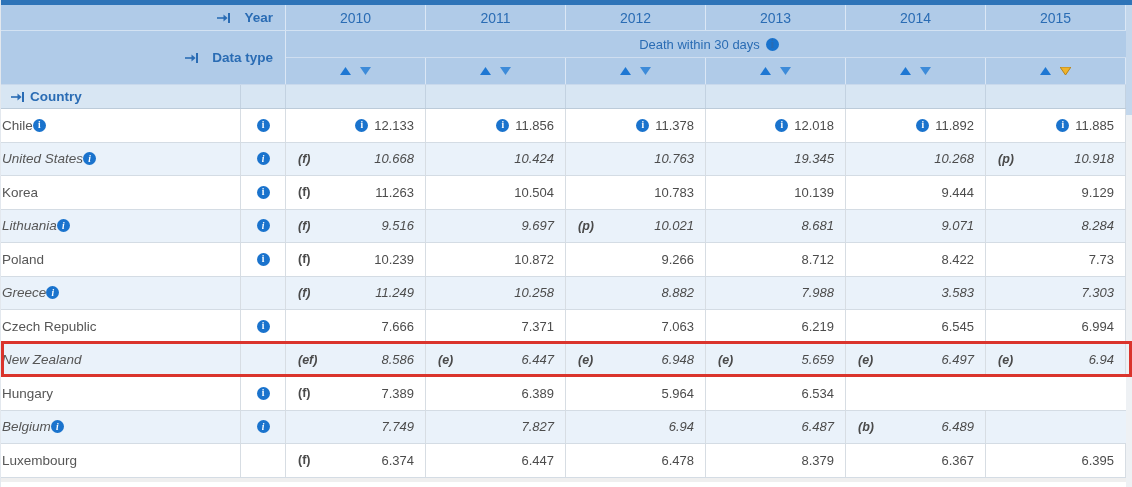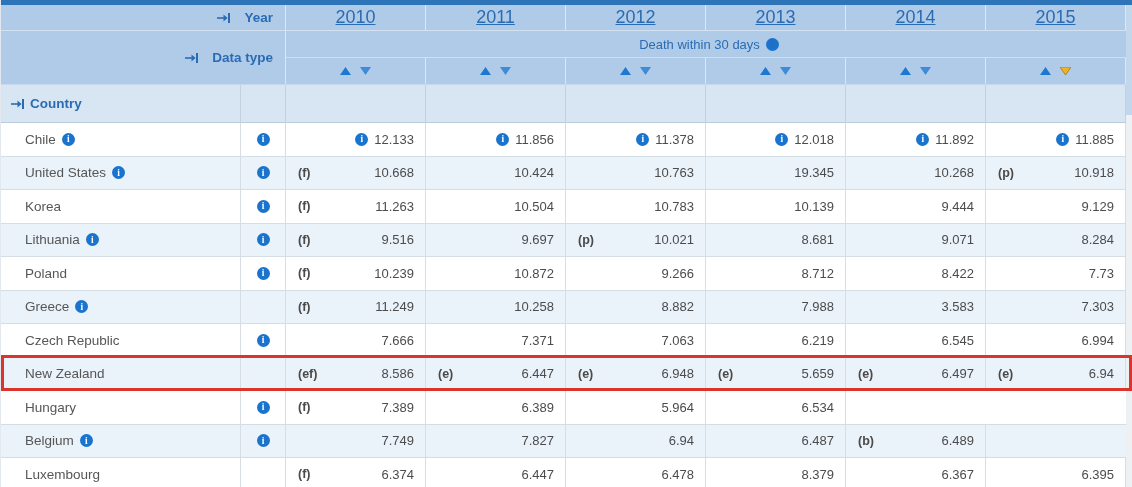--- a/index.html
+++ b/index.html
@@ -20,39 +20,39 @@
   *{box-sizing:border-box;margin:0;padding:0;}
   body{font-family:"Liberation Sans",sans-serif;background:#fff;}
   .app{position:relative;width:1132px;height:487px;overflow:hidden;background:#fff;border-left:1px solid #e3e8ee;}
   .topbar{height:5px;background:var(--c-topbar);}
   
   .hrow{display:flex;background:var(--c-head);}
   .year-row{height:26px;border-bottom:1px solid #d3e2f2;}
   .hlabel-cell{width:calc(var(--name-w) + var(--icon-w));display:flex;align-items:center;justify-content:flex-end;padding-right:12px;gap:14px;border-right:1px solid rgba(255,255,255,.55);}
   .hlabel{color:var(--c-head-text);font-weight:bold;font-size:13.5px;}
   .ycell{width:var(--col-w);display:flex;align-items:center;justify-content:center;border-right:1px solid rgba(255,255,255,.55);}
-  .ycell span{color:var(--c-head-text);font-size:18px;text-decoration:underline;}
+  .ycell span{color:var(--c-head-text);font-size:14px;}
   .dt-row{height:54px;border-bottom:1px solid #c9d9ec;}
   .dt-right{display:flex;flex-direction:column;flex:1;}
   .measure-band{height:28px;display:flex;align-items:center;justify-content:center;gap:6px;border-bottom:1px solid #cfdef0;}
   .measure-band span{color:var(--c-head-text);font-size:13px;}
   .arrows-band{height:26px;display:flex;}
   .acell{width:var(--col-w);display:flex;align-items:center;justify-content:center;border-right:1px solid rgba(255,255,255,.55);}
   .sort-pair{display:flex;align-items:center;gap:9px;}
   .sort-btn{display:flex;cursor:pointer;}
-  .country-row{height:38px;display:flex;background:var(--c-country-row);border-bottom:1px solid #bccbd9;}
+  .country-row{height:24px;display:flex;background:var(--c-country-row);border-bottom:1px solid #bccbd9;}
   .cname-cell{width:var(--name-w);display:flex;align-items:center;padding-left:10px;gap:6px;border-right:1px solid #c3d2e1;}
   .cicon-cell{width:var(--icon-w);border-right:1px solid #c3d2e1;}
   .ccell{width:var(--col-w);border-right:1px solid #c3d2e1;}
   
   .trow{position:relative;display:flex;height:33.5px;background:#fff;border-bottom:1px solid #d4dce4;}
-  .trow.alt{background:var(--c-alt);}
+  .trow.alt{background:var(--c-alt);font-style:italic;}
   .trow.highlighted::after{content:"";position:absolute;left:0;right:0;top:-3px;bottom:-1px;border:3px solid var(--c-red);pointer-events:none;z-index:6;}
   .cell{display:flex;align-items:center;}
-  .name-cell{width:var(--name-w);padding-left:24px;gap:6px;border-right:1px solid #d7dde3;}
+  .name-cell{width:var(--name-w);padding-left:1px;border-right:1px solid #d7dde3;}
   .country-name{color:#565656;font-size:13.5px;}
   .icon-cell{width:var(--icon-w);justify-content:center;border-right:1px solid #d7dde3;}
   .data-cell{width:var(--col-w);justify-content:space-between;padding:0 11px 0 12px;border-right:1px solid #d7dde3;}
   .flag{color:#4a4a4a;font-weight:bold;font-size:12.5px;min-width:1px;}
   .valwrap{display:flex;align-items:center;gap:6px;margin-left:auto;}
   .val{color:var(--c-val);font-size:13px;}
   
   .info-icon{display:inline-flex;align-items:center;justify-content:center;width:13px;height:13px;border-radius:50%;background:var(--c-info);color:#fff;font-size:9.5px;font-weight:bold;font-family:"Liberation Serif",serif;cursor:pointer;flex:0 0 13px;}
   .pivot-icon{display:inline-flex;flex:0 0 auto;}
   

